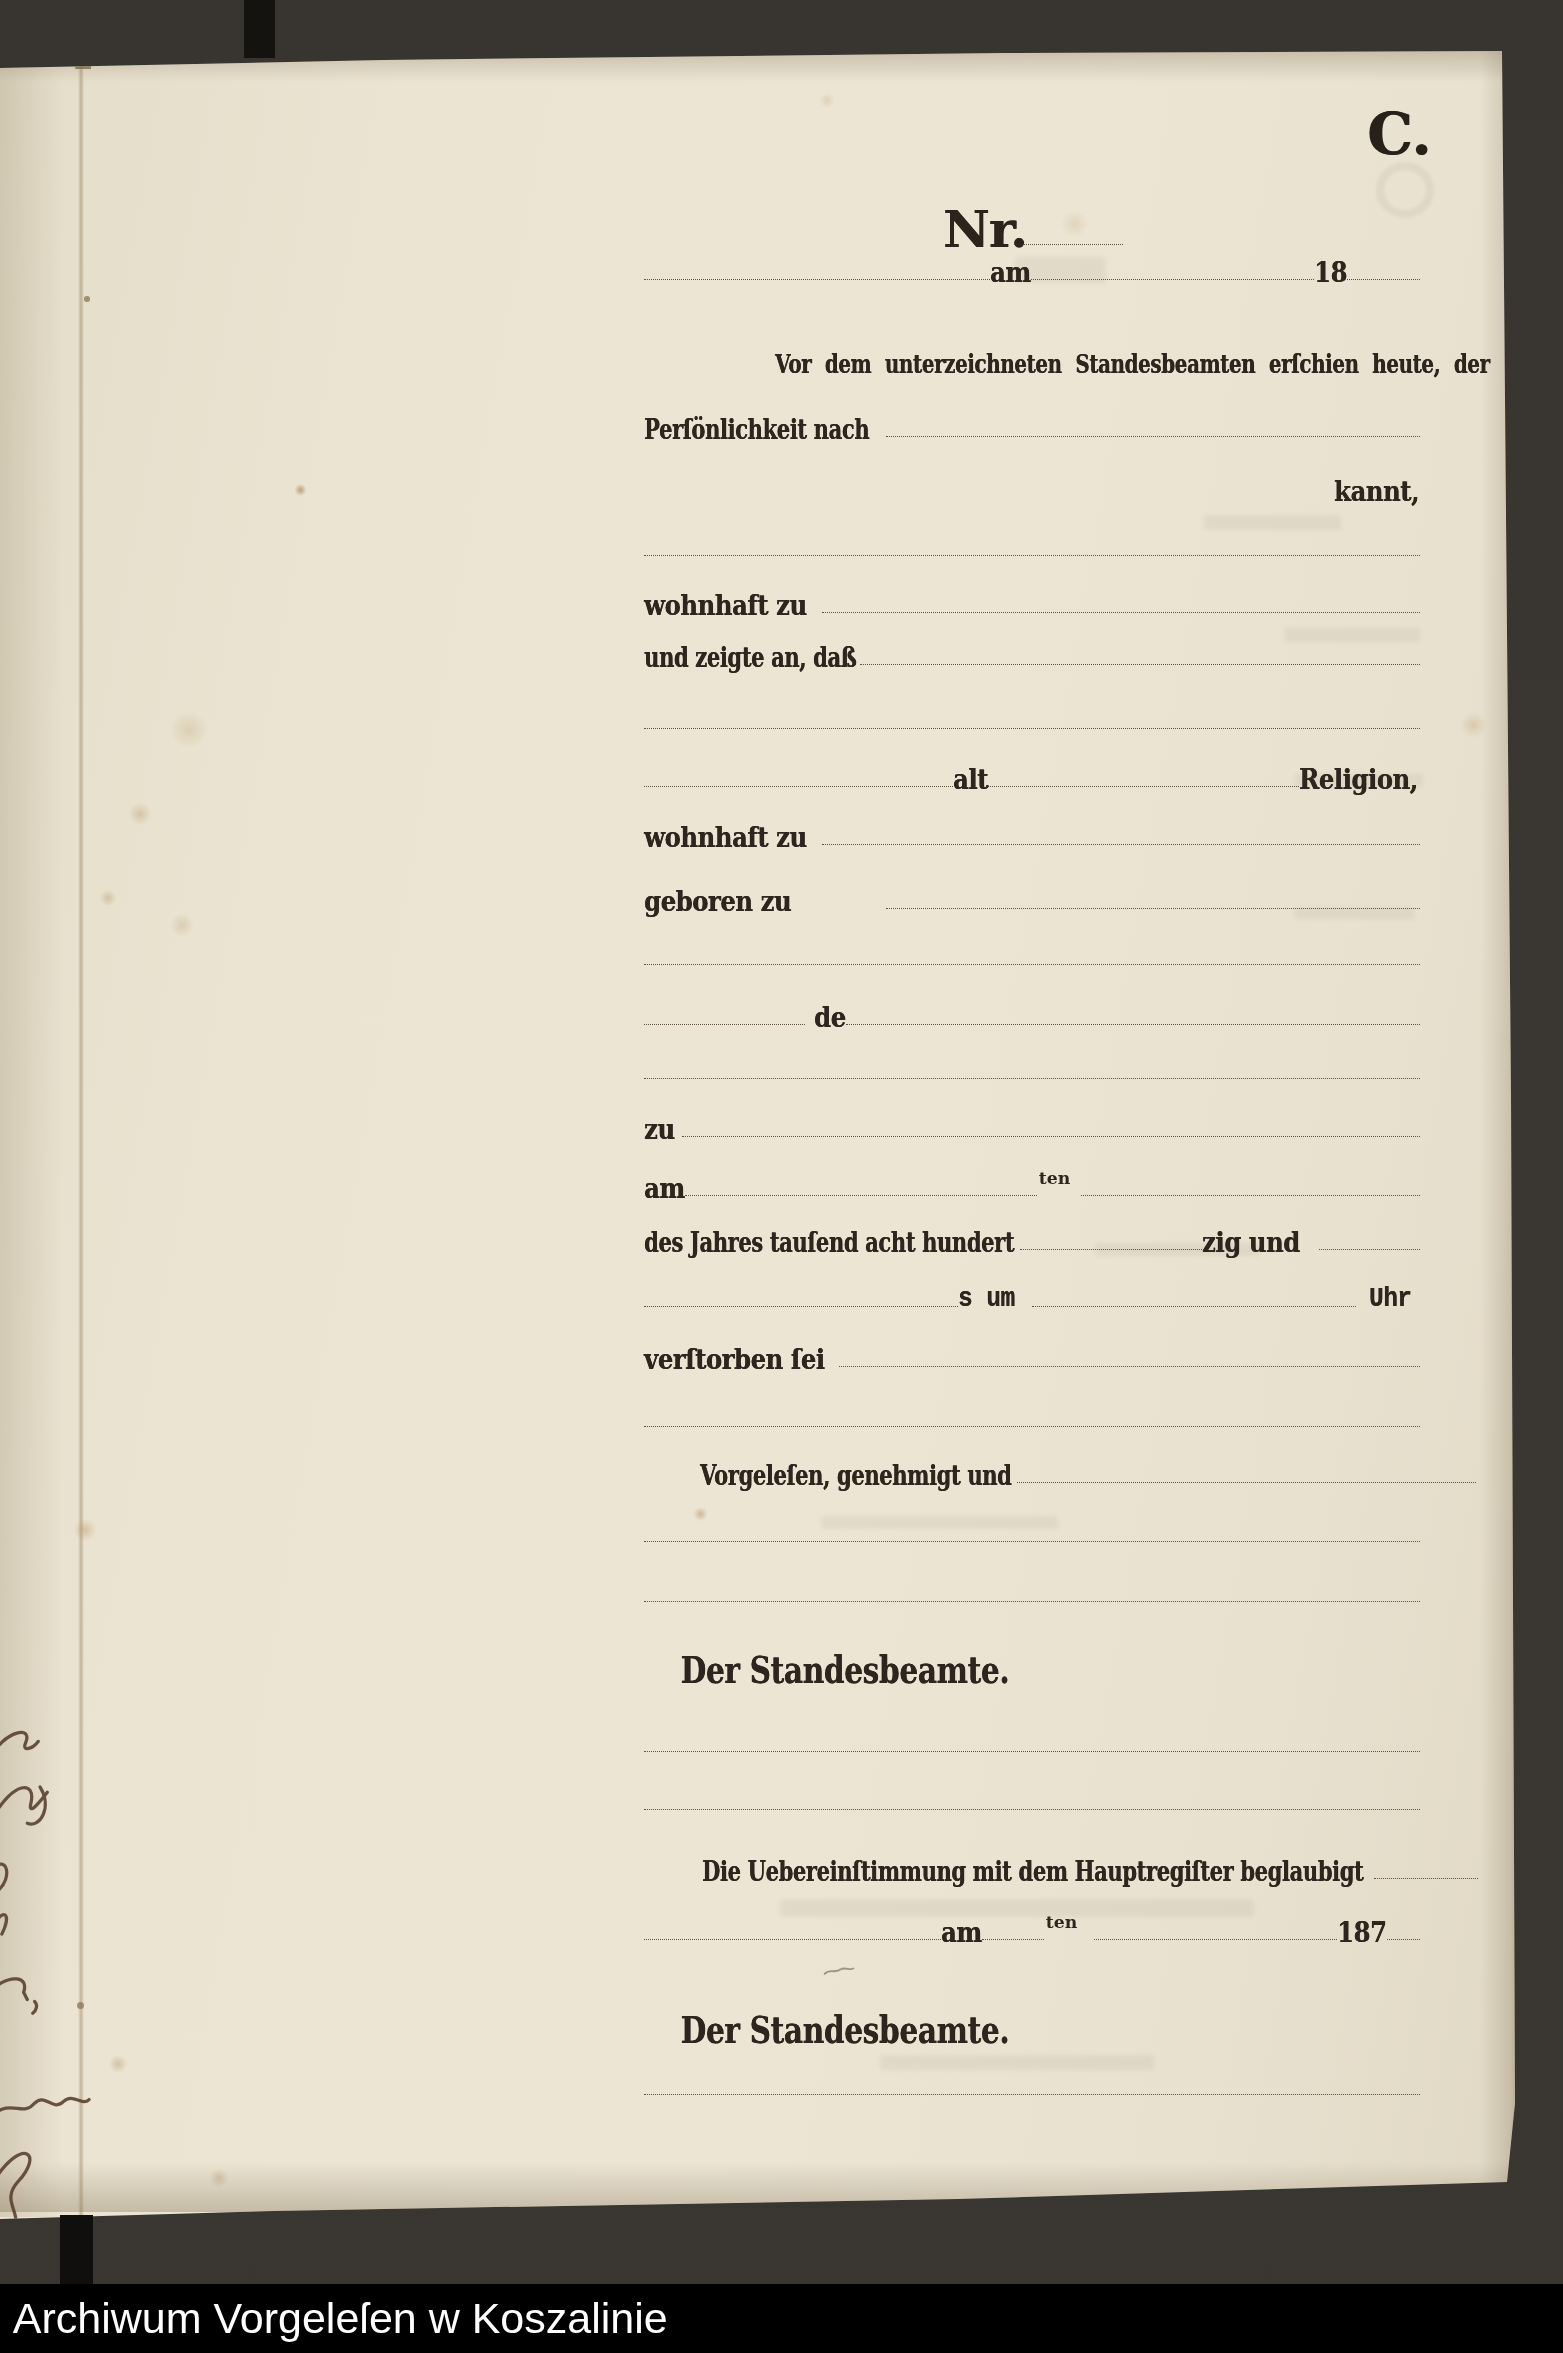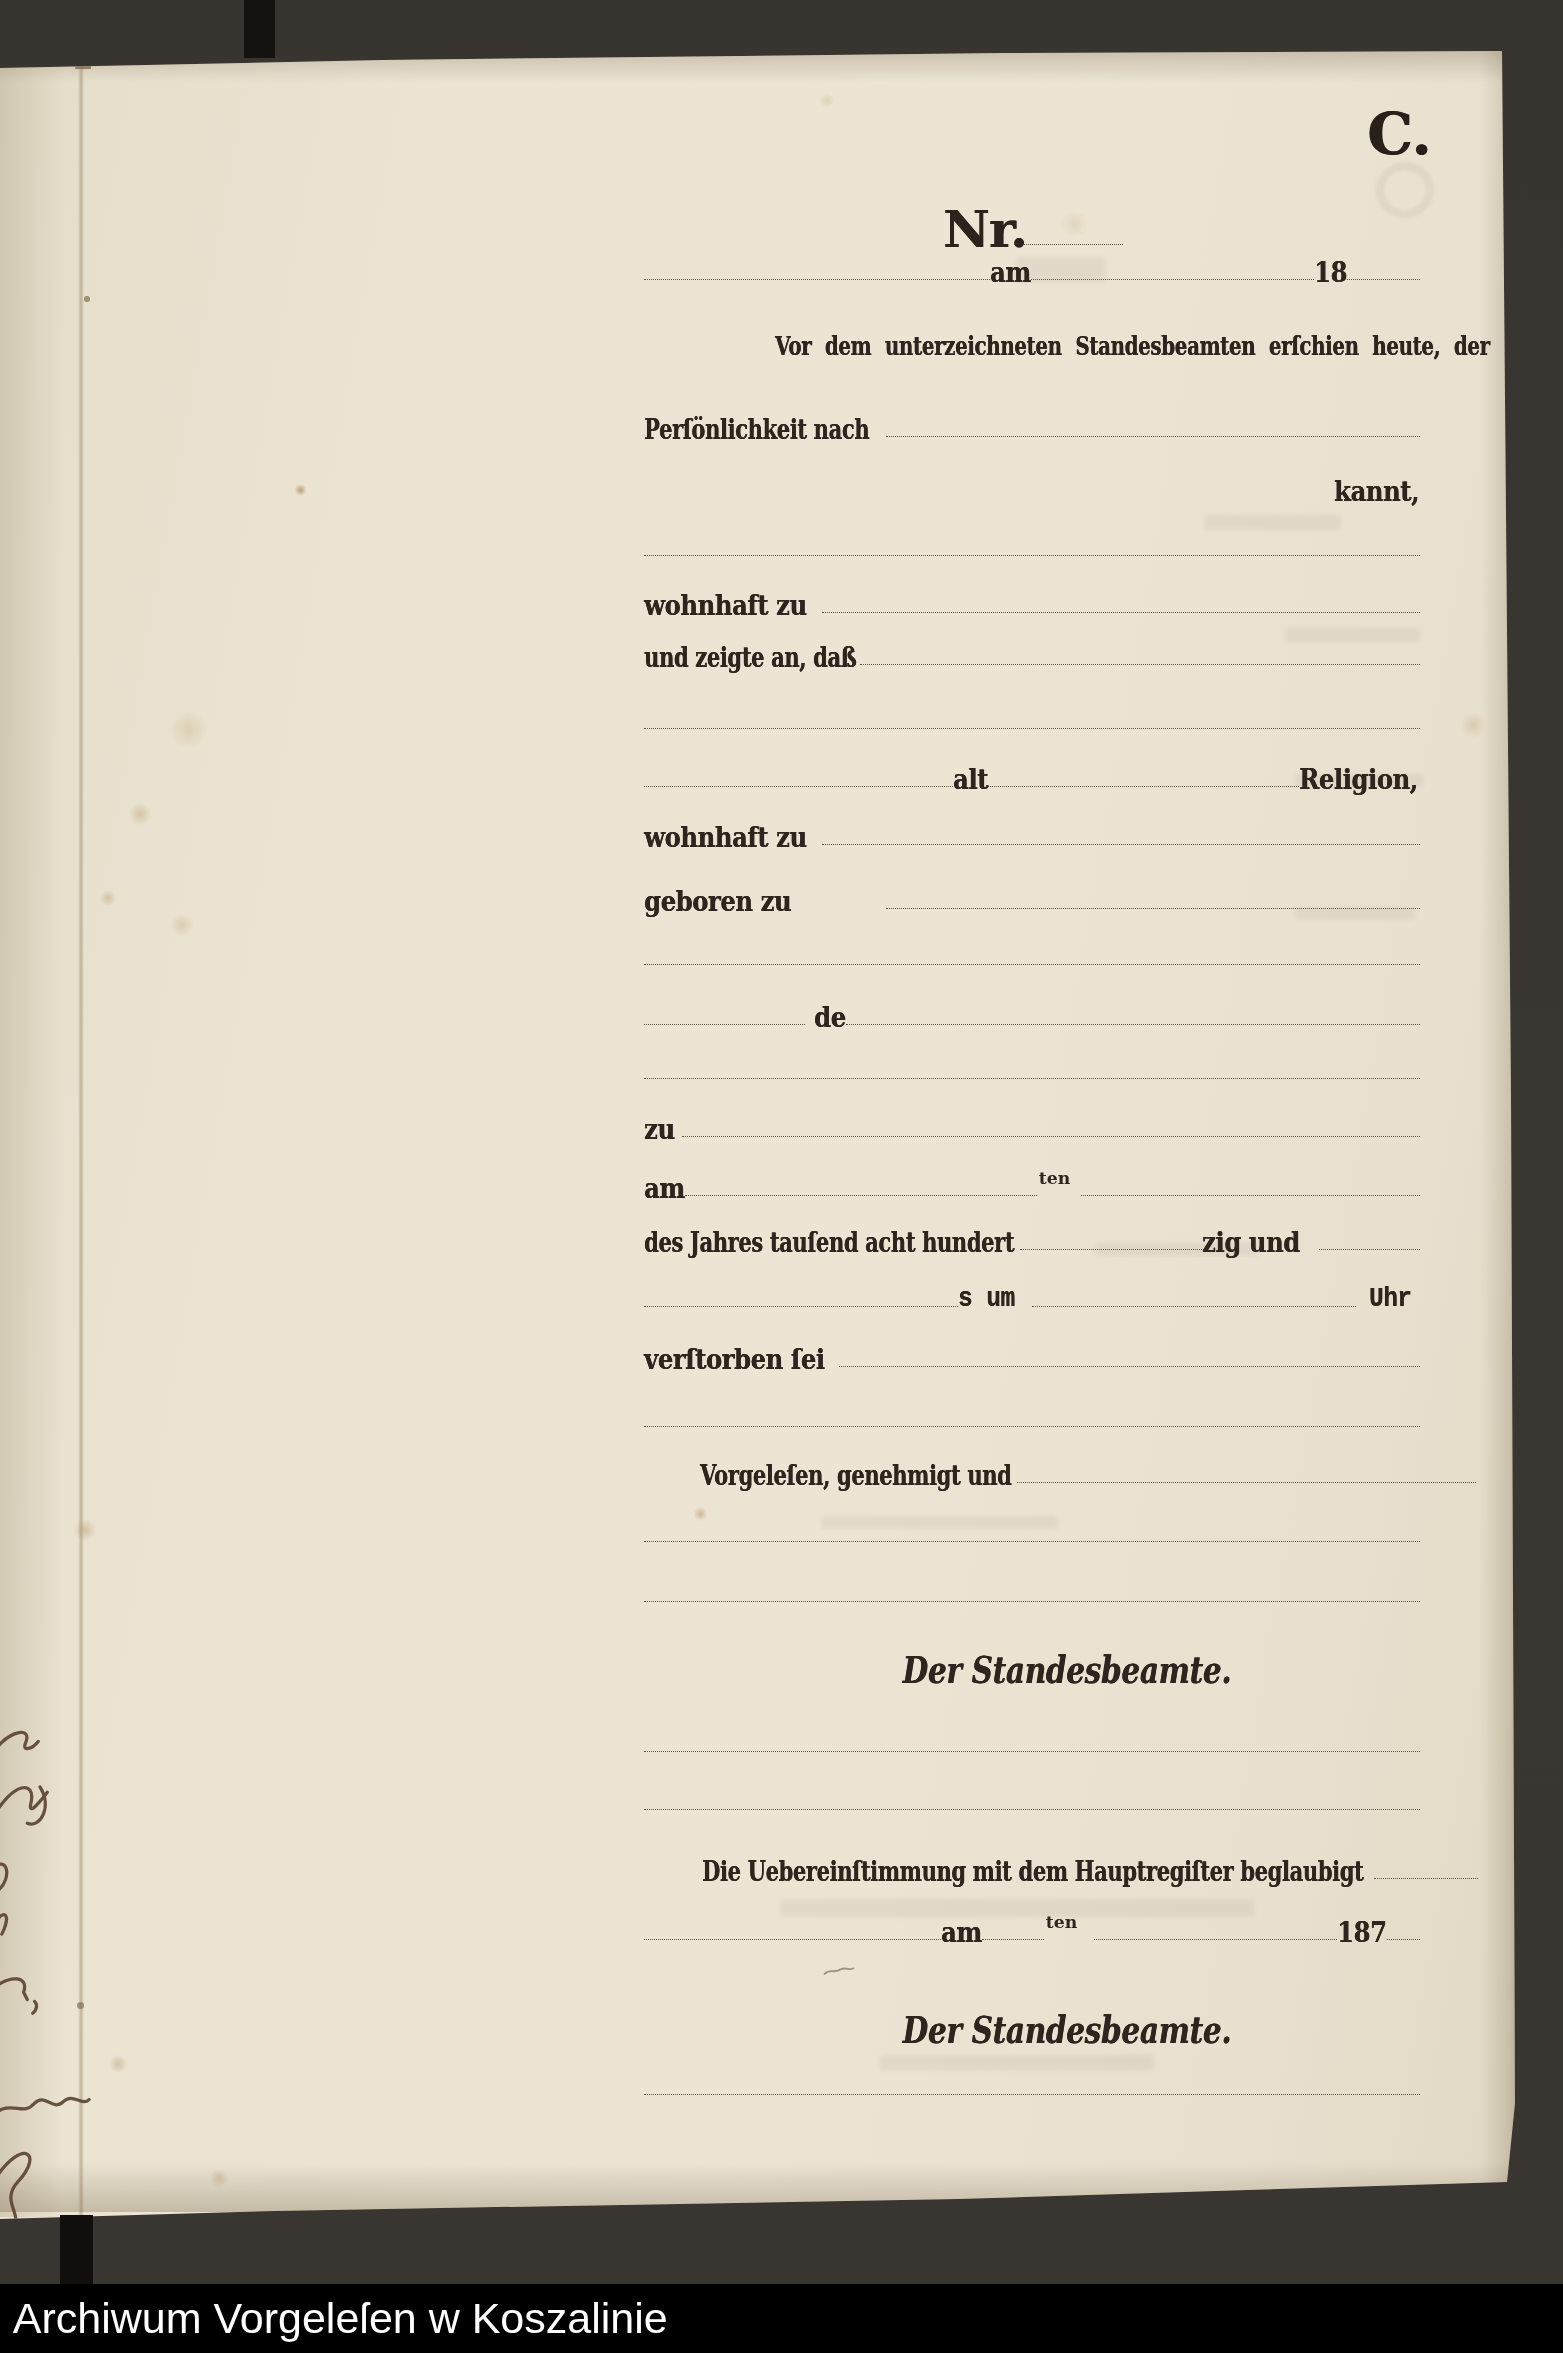--- a/index.html
+++ b/index.html
@@ -39,21 +39,21 @@
   .nr{position:absolute;left:943px;top:199px;font-size:51px;font-weight:700;color:#2c241c;
       letter-spacing:-0.9px;text-shadow:0.5px 0 #2c241c;}
   .nr-fill{position:absolute;left:1014px;top:244px;width:109px;border-bottom:1.8px dotted rgba(58,45,28,.8);}
   .pletter{position:absolute;left:1367px;top:100px;font-size:57px;font-weight:700;color:#28211a;
       text-shadow:0.9px 0 #28211a;}
   
   .row{position:absolute;left:644px;width:776px;height:36px;display:flex;align-items:flex-end;}
   .lbl{font-size:27px;font-weight:700;color:#2e261e;white-space:nowrap;line-height:1;
        letter-spacing:-0.5px;text-shadow:0.4px 0 #2e261e;transform-origin:left bottom;
        transform:translateY(6.4px);}
-  .row.center{justify-content:center;font-style:italic;}
+  .row.center{justify-content:flex-start;}
   .row.center .lbl{transform-origin:center bottom;}
   .big .lbl{font-size:38px;}
   .para .lbl{font-size:25.5px;word-spacing:9px;}
   .fill{border-bottom:1.8px dotted rgba(64,50,30,.82);height:1.8px;}
   .fx{flex:1;}
   .gap{height:1.8px;}
   .sup{font-size:17.3px;font-weight:700;color:#2e261e;line-height:1;transform:translateY(-9px);
        margin:0 1.8px;}
   
   .hw{position:absolute;left:0;top:1715px;}
@@ -111,21 +111,21 @@
     <div class="nr-fill"></div>
 
     <div id="rows">
         <div class="row" style="top: 244px;">
           <span class="fill" style="width: 346px;"></span>
           <span class="lbl" style="width: 41px; flex: 0 0 auto; transform-origin: left bottom; transform: translateY(6.4px) scaleX(0.9);">am</span>
           <span class="fill fx"></span>
           <span class="lbl" style="width: 33px; flex: 0 0 auto; transform-origin: left bottom; transform: translateY(6.4px) scaleX(0.9);">18</span>
           <span class="fill" style="width: 73px;"></span>
         </div>
-        <div class="row para" style="top: 317px; padding-left: 131px;">
+        <div class="row para" style="top: 335px; padding-left: 131px;">
           <span class="lbl" style="width: 718px; flex: 0 0 auto; transform-origin: left bottom; transform: translateY(6.4px) scaleX(0.78);">Vor dem unterzeichneten Standesbeamten erſchien heute, der</span>
         </div>
         <div class="row" style="top: 401px;">
           <span class="lbl" style="width: 229px; flex: 0 0 auto; transform-origin: left bottom; transform: translateY(6.4px) scaleX(0.78);">Perſönlichkeit nach</span>
           <span class="gap" style="width: 12.8px;"></span>
           <span class="fill fx"></span>
         </div>
         <div class="row" style="top: 463px; flex-direction: column;">
           <span class="fill fx"></span>
           <span class="lbl" style="width: 86px; flex: 0 0 auto; transform-origin: left bottom; transform: translateY(6.4px) scaleX(0.9);">kannt,</span>

